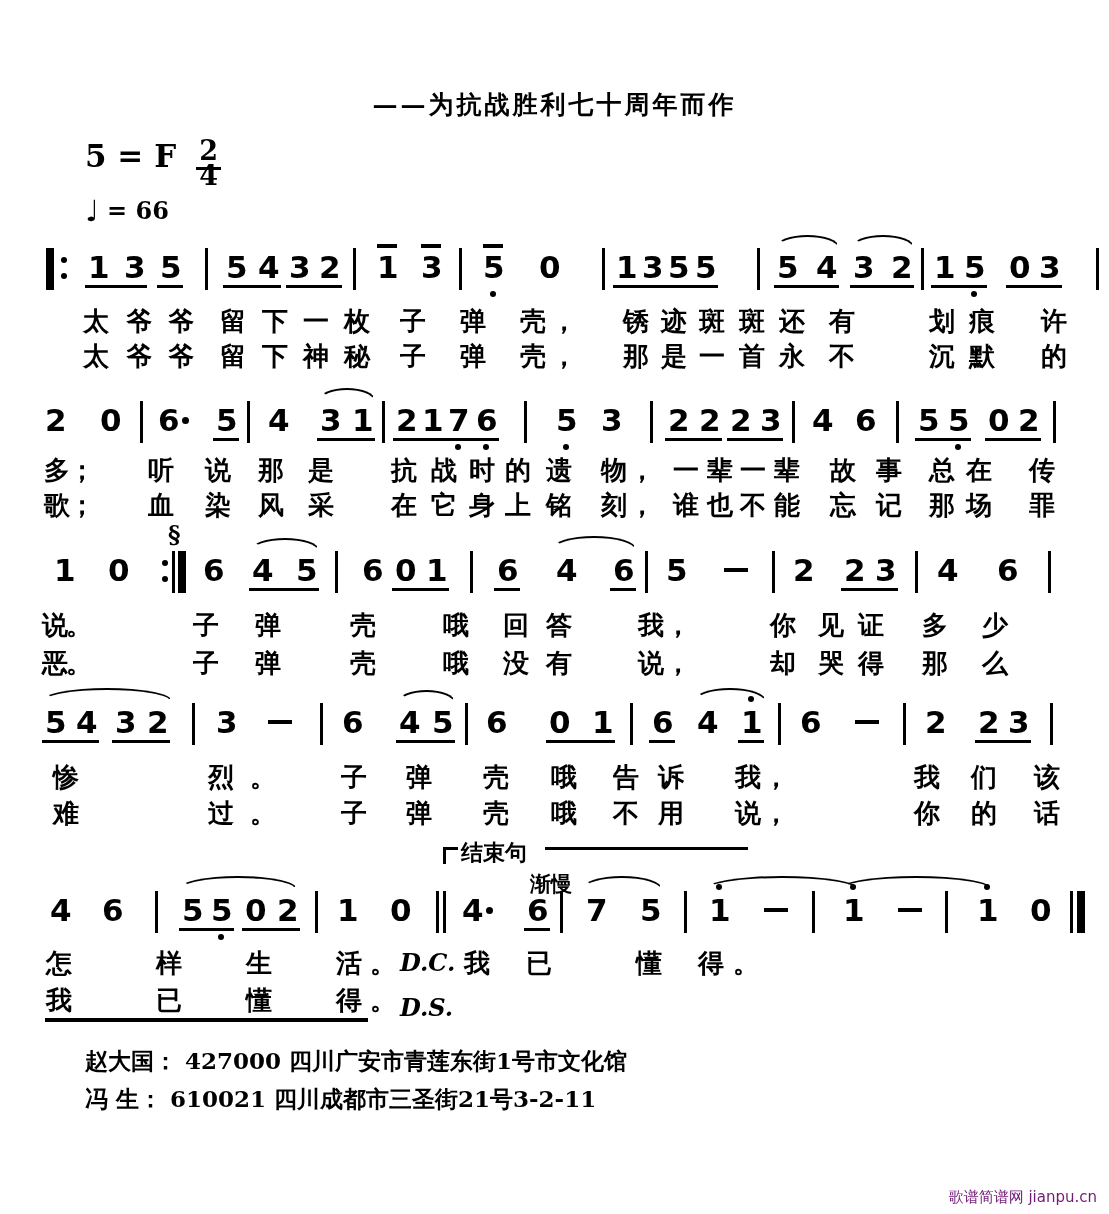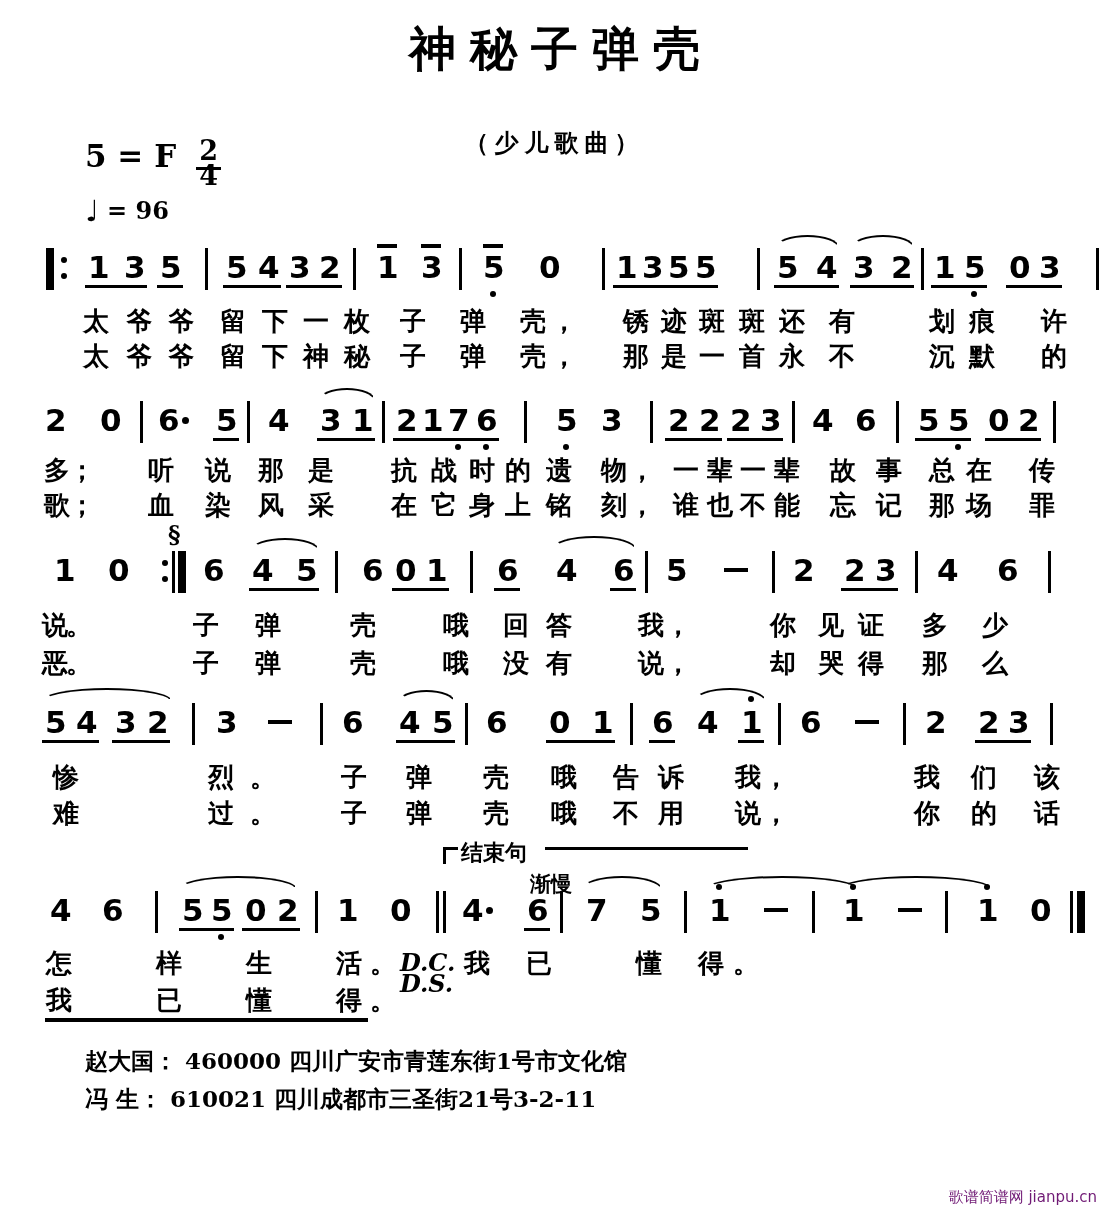--- a/index.html
+++ b/index.html
@@ -58,30 +58,29 @@
 
   .footer{position:absolute;left:85px;top:1042px;font-size:23px;font-weight:bold;line-height:38px;}
   .pagenum{position:absolute;left:0;top:1145px;width:100%;text-align:center;font-size:24px;}
   .watermark{position:absolute;right:12px;top:1188px;font:15px "DejaVu Sans",sans-serif;color:#701a75;}
 </style>
 </head>
 <body>
 
 <div class="page">
 
-  <div class="title">神秘子弹壳</div>
-  <div class="genre">（少儿歌曲）</div>
+  <div class="subtitle">——为抗战胜利七十周年而作</div>
 
   <div class="keysig">
     <span>5 = F</span><span class="meter"><span class="meter-top">2</span><br><span>4</span></span>
   </div>
 
   <div class="tempo">
     <span class="tnote">♩</span>
-    <span>= 96</span>
+    <span>= 66</span>
   </div>
 
 
   <div id="score">
       <div class="sys" style="top: 250px;">
         <div class="blx" style="left: 46px; width: 8px;"></div>
         <div class="rdot" style="left: 61px; top: 7px;"></div>
         <div class="rdot" style="left: 61px; top: 23px;"></div>
         <div class="grp" style="left: 87px; width: 58px;">
           <div class="nt" style="left: 1px;">1</div>
@@ -574,33 +573,33 @@
         <div class="lyr" style="left: 464px; top: 55px;">我</div>
         <div class="lyr" style="left: 526px; top: 55px;">已</div>
         <div class="lyr" style="left: 636px; top: 55px;">懂</div>
         <div class="lyr" style="left: 698px; top: 55px;">得</div>
         <div class="lyr" style="left: 733px; top: 55px;">。</div>
         <div class="lyr" style="left: 46px; top: 92px;">我</div>
         <div class="lyr" style="left: 156px; top: 92px;">已</div>
         <div class="lyr" style="left: 246px; top: 92px;">懂</div>
         <div class="lyr" style="left: 336px; top: 92px;">得</div>
         <div class="lyr" style="left: 370px; top: 92px;">。</div>
-        <div class="lyr it" style="left: 400px; top: 76px; font-style: italic;">D.S.</div>
+        <div class="lyr it" style="left: 400px; top: 100px; font-style: italic;">D.S.</div>
       </div>
     </div>
 
   <div class="endwrap">
     <div class="endcorner"></div>
     <div class="endtext">结束句</div>
     <div class="endline"></div>
   </div>
   <div class="rit">渐慢</div>
 
   <div class="dsline"></div>
 
   <div class="footer">
-    <div>赵大国： 460000 四川广安市青莲东街1号市文化馆</div>
+    <div>赵大国： 427000 四川广安市青莲东街1号市文化馆</div>
     <div>冯 生： 610021 四川成都市三圣街21号3-2-11</div>
   </div>
 
   <div class="watermark">歌谱简谱网 jianpu.cn</div>
 
 </div>
 
 </body></html>

